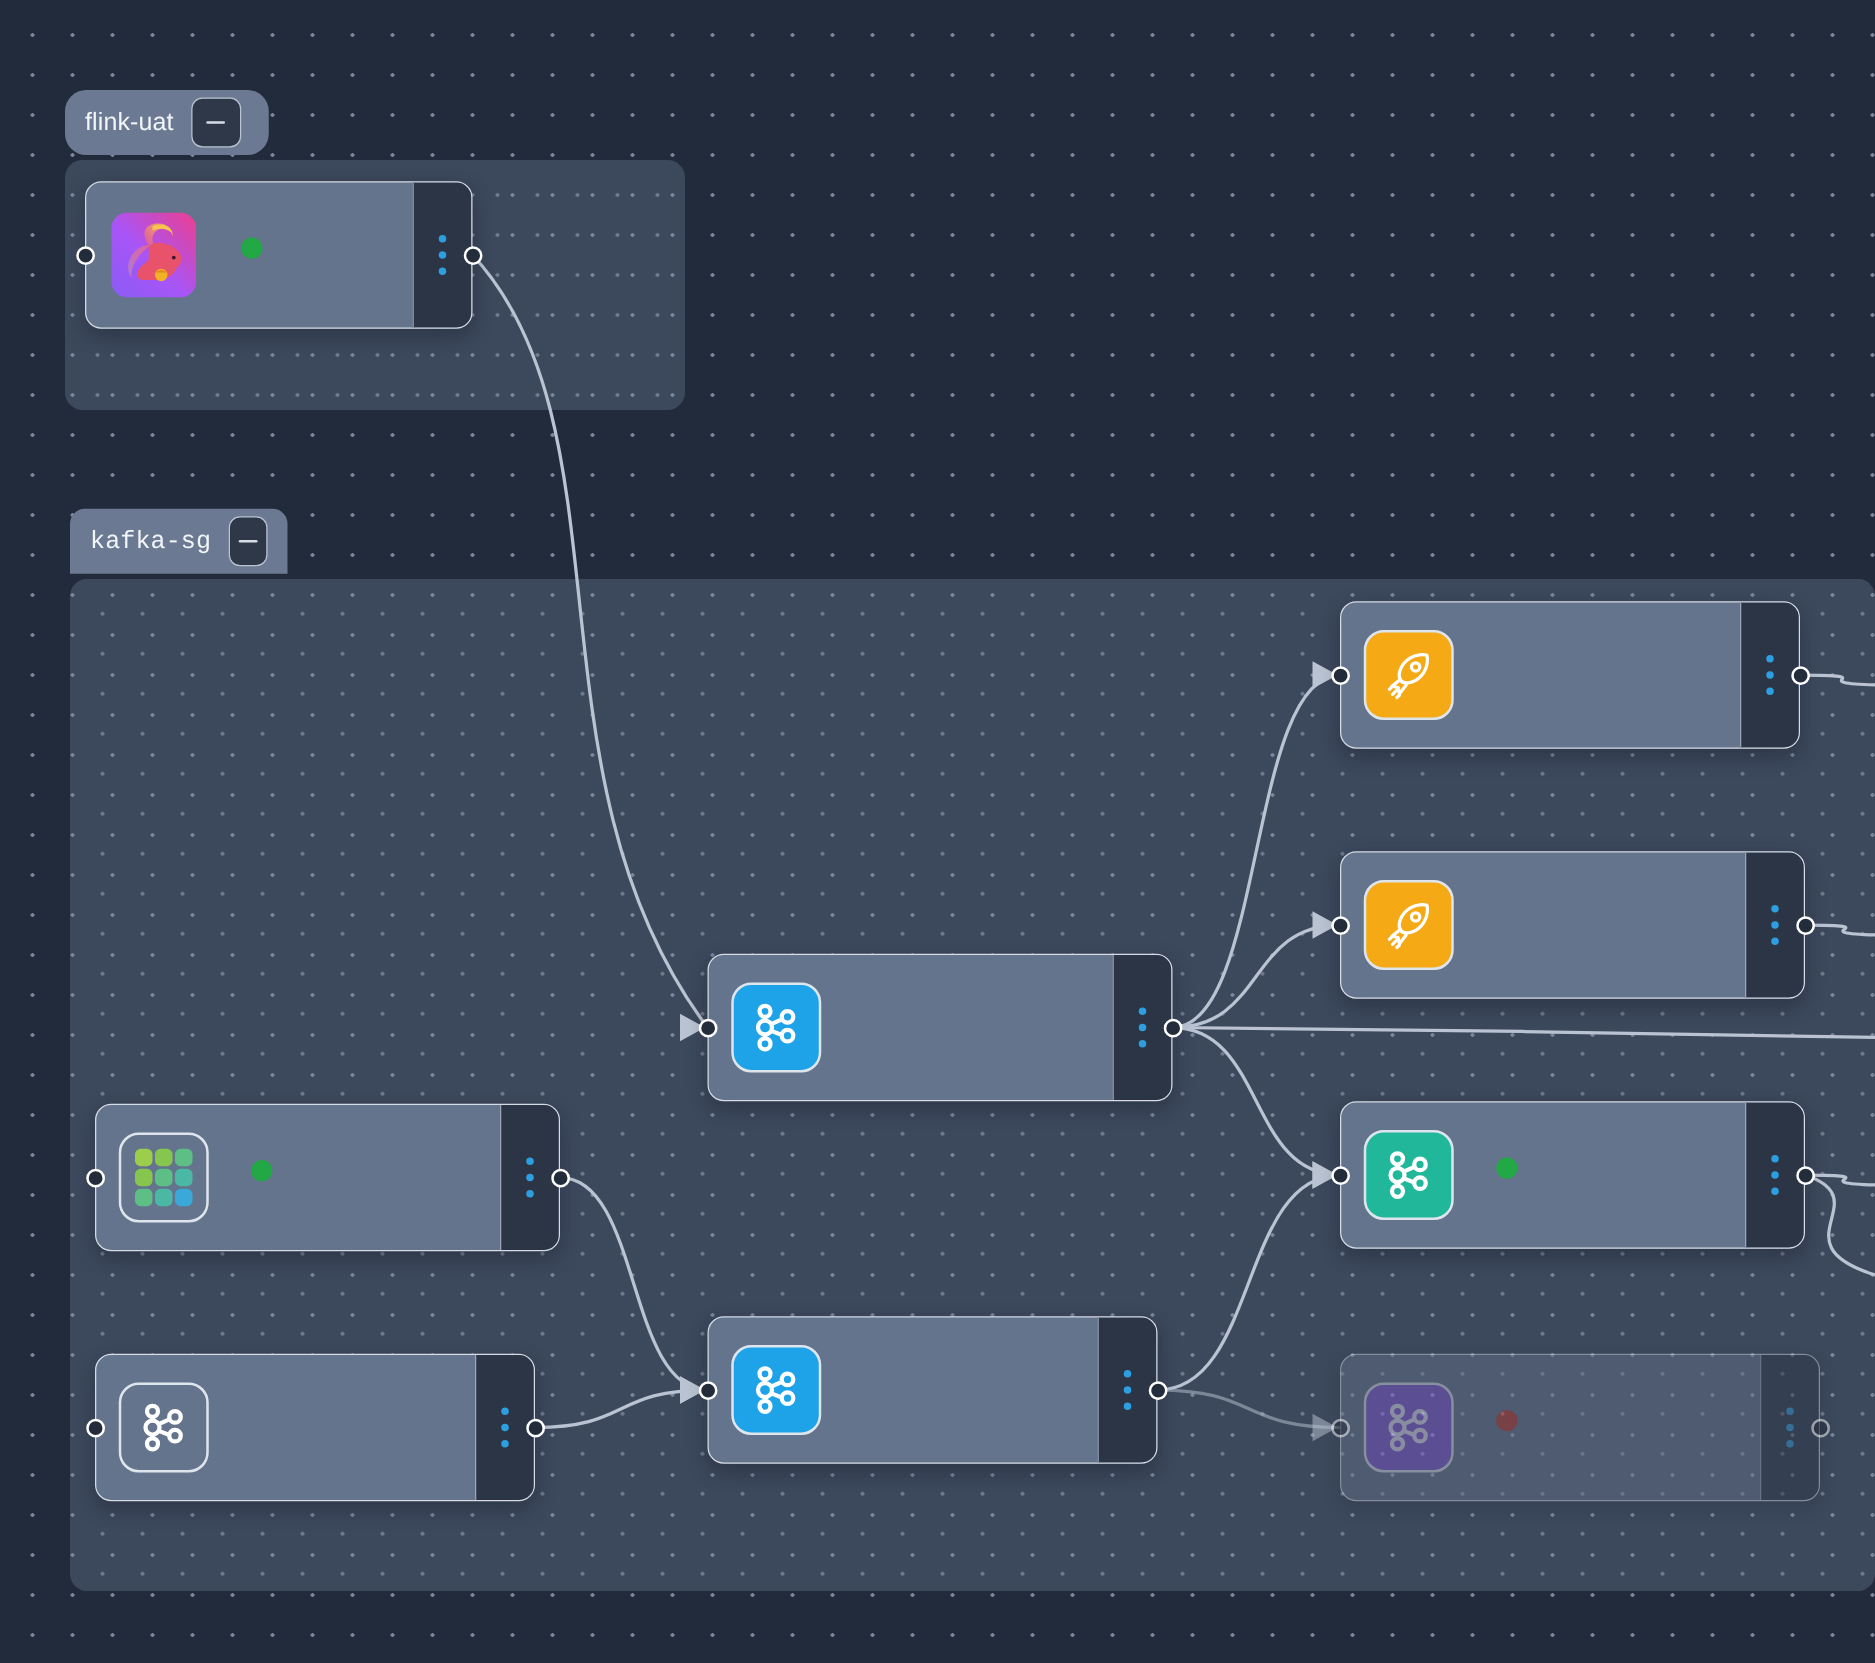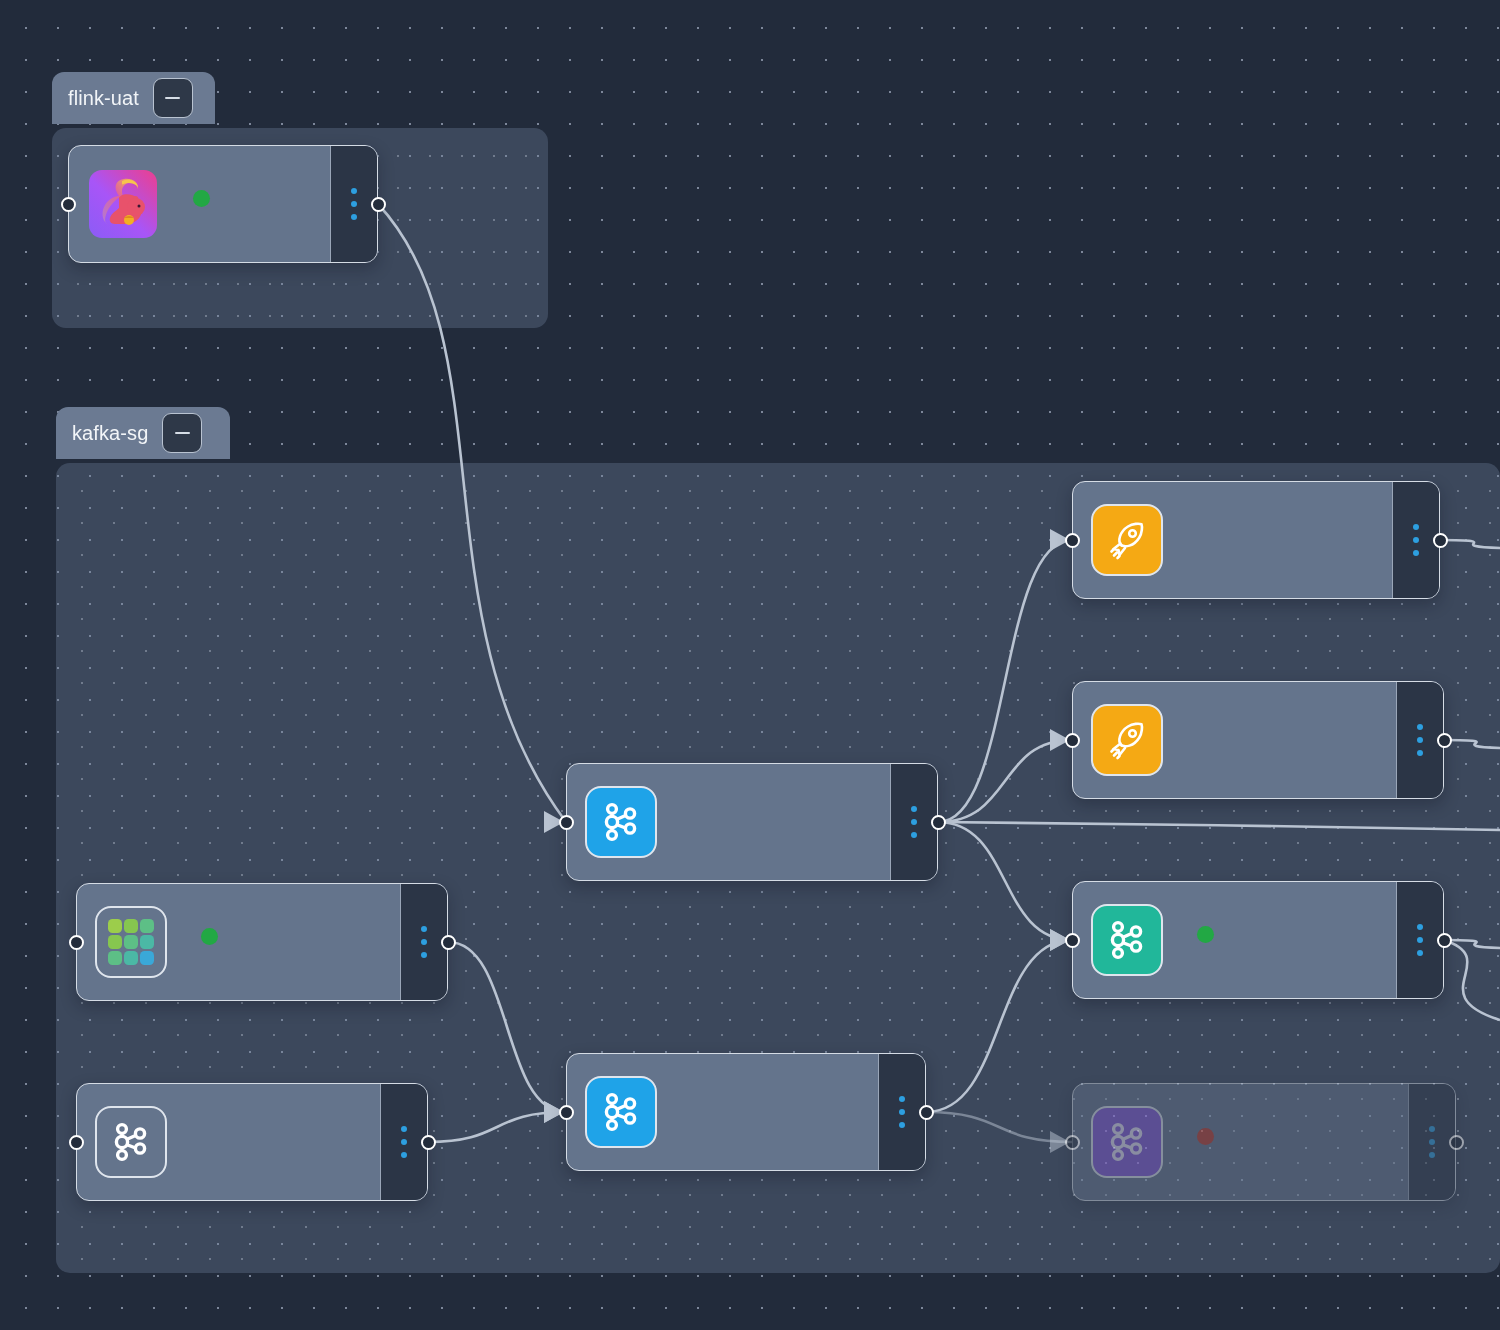--- a/index.html
+++ b/index.html
@@ -183,29 +183,29 @@
   .layer-groups { position: absolute; inset: 0; z-index: 1; }
 </style>
 </head>
 <body>
 
 <div id="canvas">
 
   <div class="layer-groups">
 
     <div class="group" id="group-body-flink-uat" style="left: 52px; top: 128px; width: 496px; height: 200px;"></div>
-    <div class="group-header" id="group-header-flink-uat" style="left: 52px; top: 72px; width: 163px;">
+    <div class="group-header" id="group-header-flink-uat" style="left: 52px; top: 72px; width: 163px; border-radius: 17px;">
       <span class="group-title">flink-uat</span>
       <span class="collapse-btn">
         <span class="bar"></span>
       </span>
     </div>
 
     <div class="group" id="group-body-kafka-sg" style="left: 56px; top: 463px; width: 1444px; height: 810px;"></div>
-    <div class="group-header" id="group-header-kafka-sg" style="left: 56px; top: 407px; width: 174px;">
+    <div class="group-header" id="group-header-kafka-sg" style="left: 56px; top: 407px; width: 174px; font-family: Liberation Mono, monospace;">
       <span class="group-title">kafka-sg</span>
       <span class="collapse-btn">
         <span class="bar"></span>
       </span>
     </div>
   </div>
 
   <svg id="edges" viewBox="0 0 1500 1330" xmlns="http://www.w3.org/2000/svg">
       <path d="M 378 204 C 508 344, 416 622, 566 822" class="edge-path" opacity="1"></path>
       <path d="M 544 811 L 564 822 L 544 833 Z" class="edge-arrow"></path>

